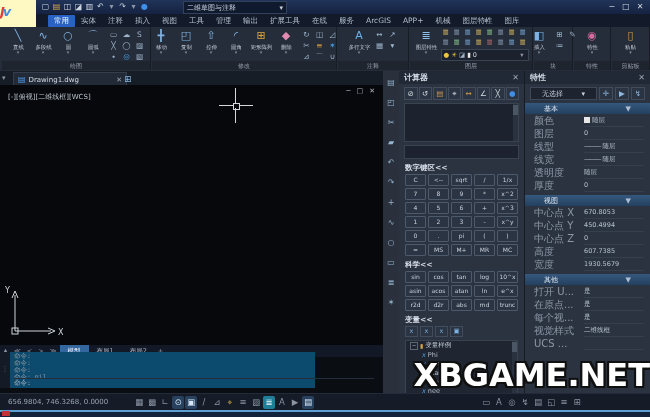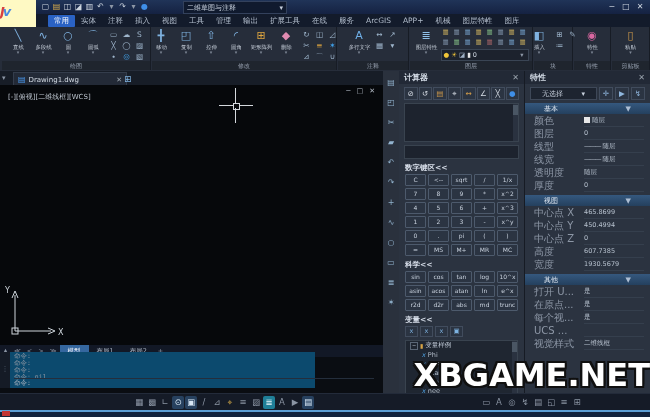--- a/index.html
+++ b/index.html
@@ -567,21 +567,21 @@
           </div>
         </div>
         <div>
           <div class="pshead">
             <div>视图</div>
             <div style="color: rgb(174, 191, 212);">▼</div>
           </div>
           <div class="prow">
             <div class="plab">中心点 X</div>
             <div class="pval">
-              <div>465.8699</div>
+              <div>670.8053</div>
             </div>
           </div>
           <div class="prow">
             <div class="plab">中心点 Y</div>
             <div class="pval">
               <div>450.4994</div>
             </div>
           </div>
           <div class="prow">
             <div class="plab">中心点 Z</div>
@@ -619,29 +619,29 @@
               <div>是</div>
             </div>
           </div>
           <div class="prow">
             <div class="plab">每个视...</div>
             <div class="pval">
               <div>是</div>
             </div>
           </div>
           <div class="prow">
+            <div class="plab">视觉样式</div>
+            <div class="pval">
+              <div>二维线框</div>
+            </div>
+          </div>
+          <div class="prow">
             <div class="plab">UCS ...</div>
             <div class="pval">
               <div></div>
-            </div>
-          </div>
-          <div class="prow">
-            <div class="plab">视觉样式</div>
-            <div class="pval">
-              <div>二维线框</div>
             </div>
           </div>
         </div>
       </div>
   </div>
 
   <div id="layoutbar" class="abs">
       <div class="lctl">▲</div>
       <div class="lctl">≪</div>
       <div class="lctl">&lt;</div>
@@ -658,20 +658,21 @@
     <div id="cmdlines">
         <div class="cline">命令:</div>
         <div class="cline">命令:</div>
         <div class="cline">命令:</div>
         <div class="cline">命令: nil</div>
       </div>
     <div id="cmdprompt">命令:</div>
   </div>
 
   <div id="statusbar" class="abs">
+    <div id="coords">656.9804, 746.3268, 0.0000</div>
     <div id="sticons1" class="sticons">
         <div class="stic">▦</div>
         <div class="stic">▩</div>
         <div class="stic">∟</div>
         <div class="stic on">⊙</div>
         <div class="stic on">▣</div>
         <div class="stic">/</div>
         <div class="stic">⊿</div>
         <div class="stic warn">⌖</div>
         <div class="stic">≡</div>

